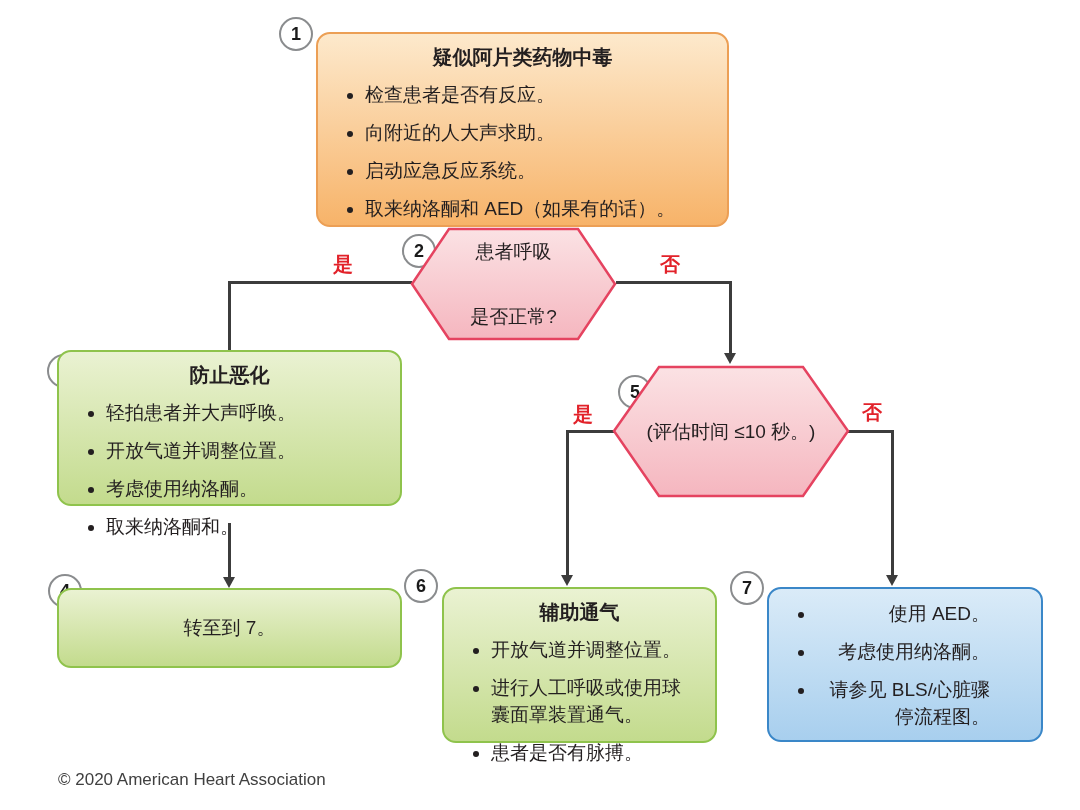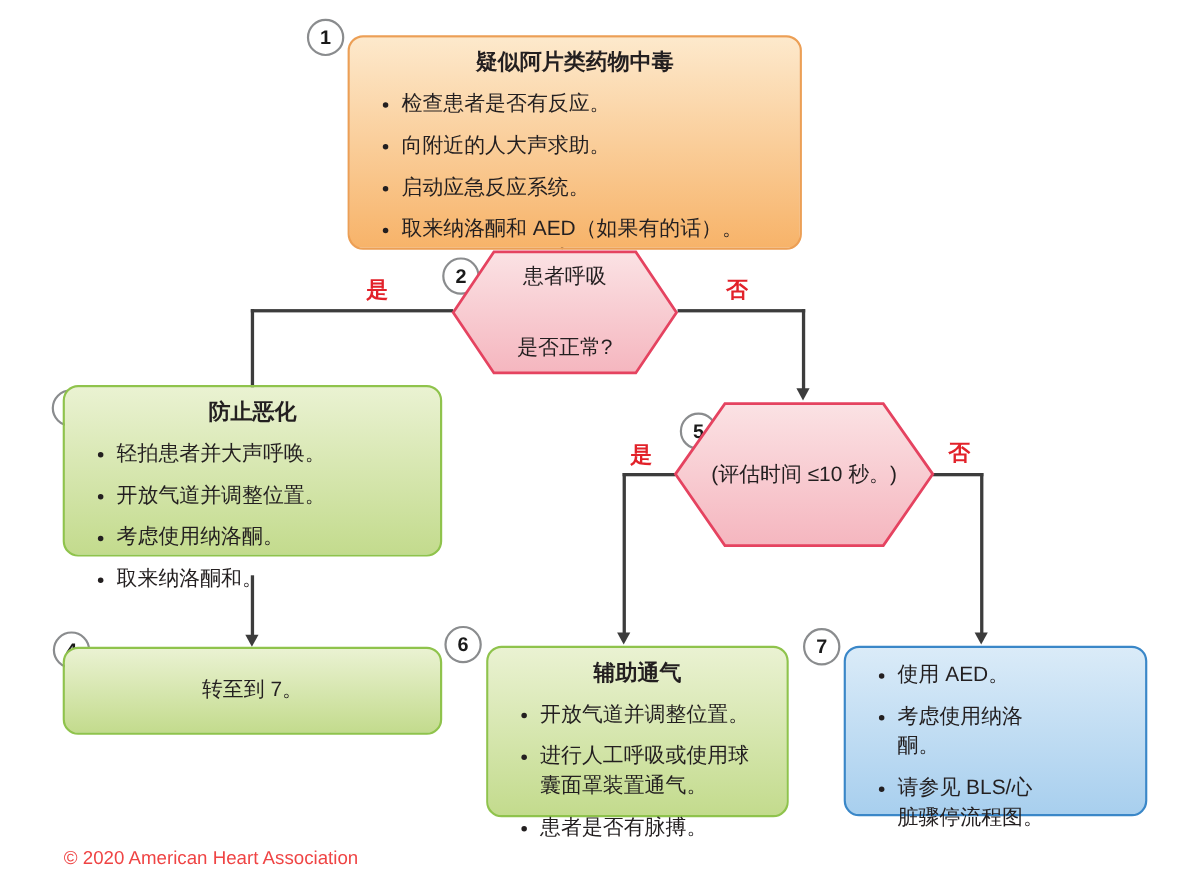--- a/index.html
+++ b/index.html
@@ -46,21 +46,21 @@
   ul.bullets {
     margin: 0;
     padding: 0 10px 0 36px;
     list-style: disc;
   }
   ul.bullets li {
     font-size: 19px;
     line-height: 27px;
     margin: 11px;
   }
-  .node.b7 ul.bullets { padding-right: 80px; }
+  .node.b7 ul.bullets { padding-right: 40px; text-align: right; }
   
   .node.center-text {
     display: flex;
     flex-direction: column;
     align-items: center;
     justify-content: center;
     gap: 5px;
   }
   .node.center-text .ct-title { font-weight: bold; font-size: 20px; line-height: 24px; }
   .node.center-text .ct-sub { font-size: 19px; line-height: 22px; }
@@ -103,21 +103,21 @@
     font-weight: bold;
     font-size: 20px;
     line-height: 22px;
     z-index: 3;
   }
   .footer {
     position: absolute;
     left: 58px;
     top: 770px;
     font-size: 17px;
-    color: #ef4444;
+    color: #404040;
     z-index: 3;
   }
 </style>
 </head>
 <body>
 
 <div class="canvas">
 
   <div class="line" style="left:510px;top:195px;width:3px;height:22px"></div>
   <div class="arrow-down" style="left:505px;top:216px"></div>

